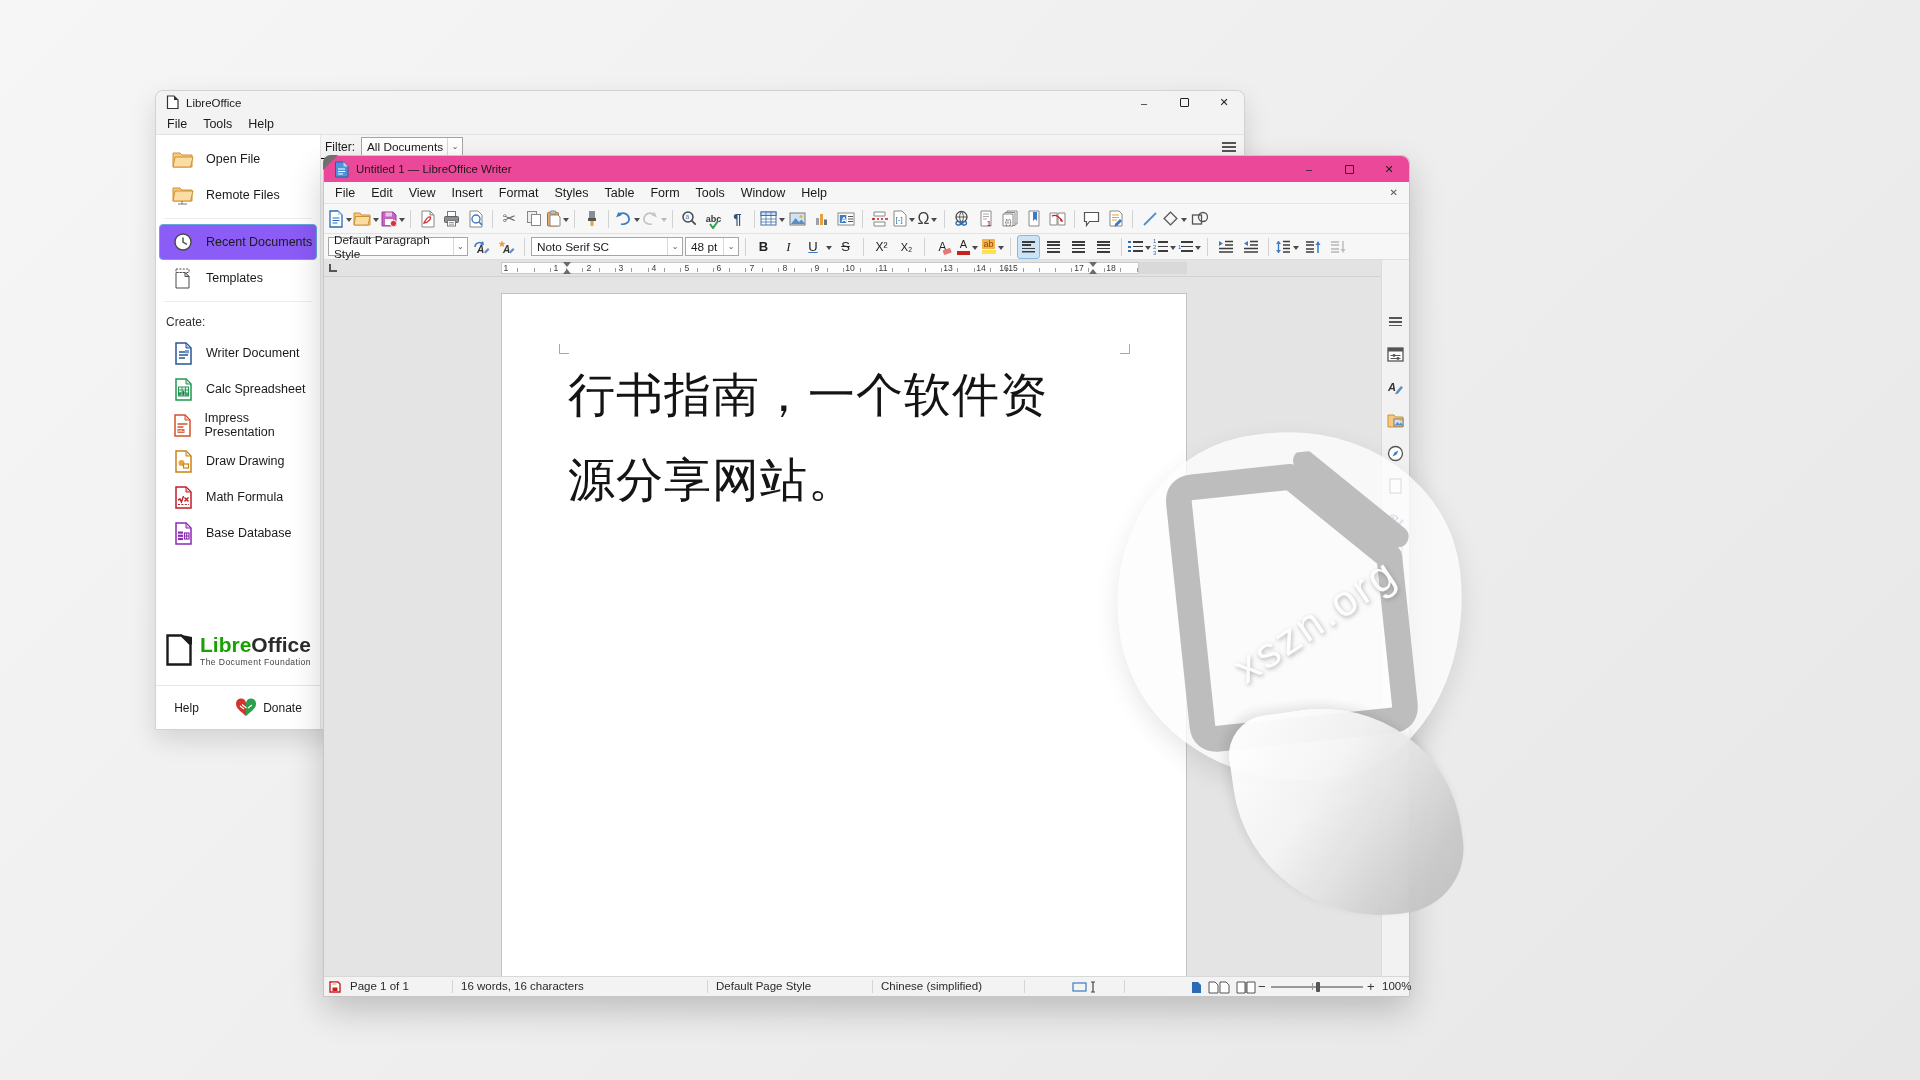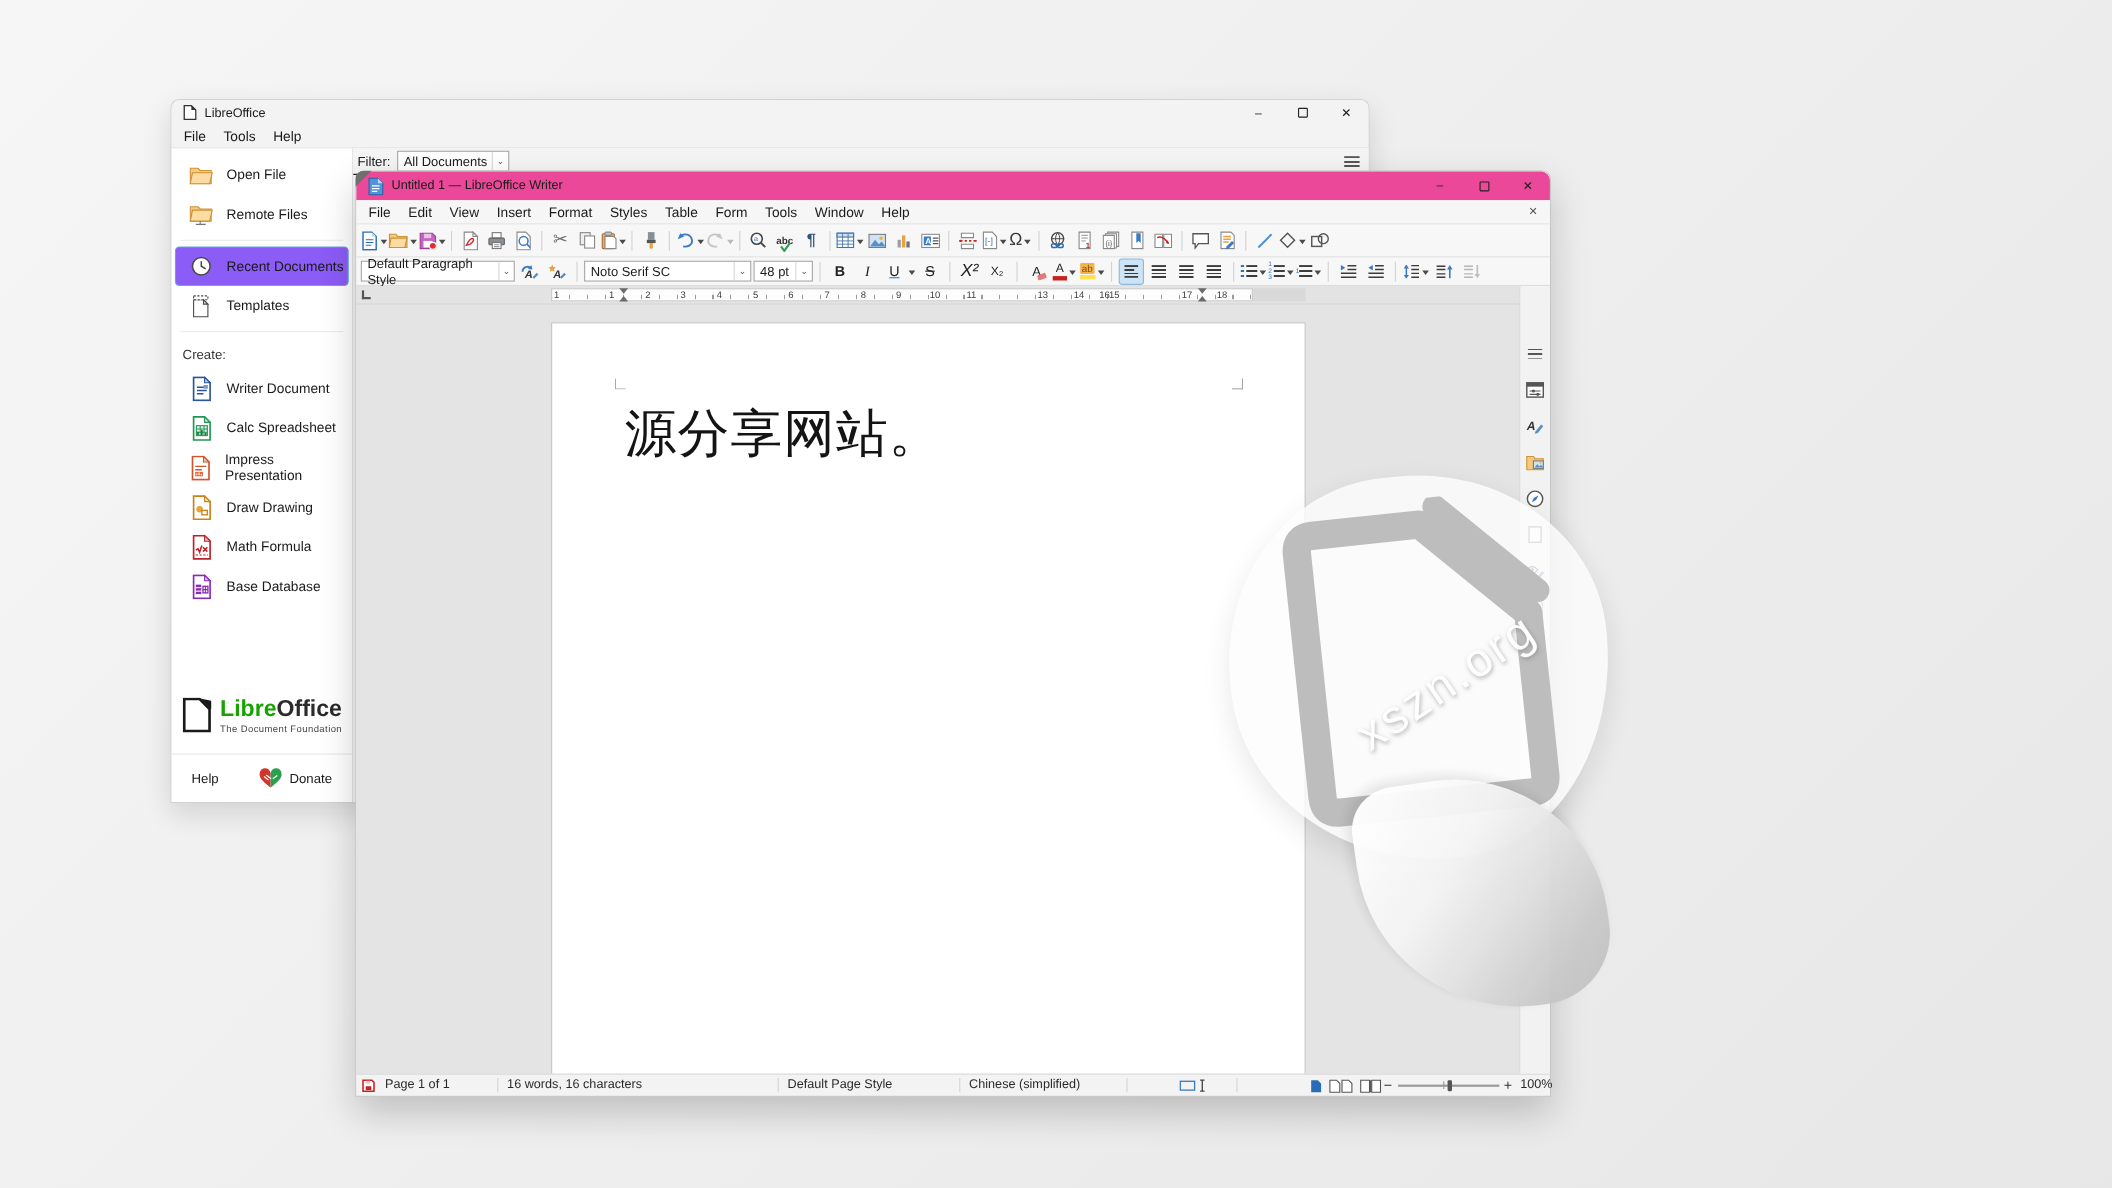--- a/index.html
+++ b/index.html
@@ -602,21 +602,21 @@
       </span>
     <span class="tsep"></span>
     <span class="ti fbtn" style="font-weight:bold;">B</span>
     <span class="ti fbtn" style="font-style:italic;font-family:'Liberation Serif',serif;">I</span>
     <span class="ti">
         <span class="fbtn" style="text-decoration:underline;text-decoration-color:#3b7bc4;">U</span>
         <span class="caret"></span>
       </span>
     <span class="ti fbtn" style="text-decoration:line-through;">S</span>
     <span class="tsep"></span>
-    <span class="ti" style="font-size:16px;color:#222;font-style:italic;">X²</span>
+    <span class="ti" style="font-size:12px;color:#222;">X²</span>
     <span class="ti" style="font-size:11px;color:#222;">X₂</span>
     <span class="tsep"></span>
     <span class="ti">
         <span style="position:relative;font-size:12px;color:#222;"><span>A</span><svg width="10" height="8" viewBox="0 0 10 8" style="position:absolute;left:5px;top:7px;">
             <rect x="0" y="2" width="8" height="5" rx="1" fill="#e87777" transform="rotate(-20 4 4)"></rect>
           </svg></span>
       </span>
     <span class="ti">
         <span style="display:inline-flex;flex-direction:column;align-items:center;">
           <span style="font-size:11px;color:#222;line-height:1;">A</span>
@@ -725,20 +725,21 @@
     <span class="imark low" style="left:239px;"></span>
     <span class="imark" style="left:765px;"></span>
     <span class="imark low" style="left:765px;"></span>
   </div>
 
   <div class="docarea">
     <div class="page">
       <span class="cmark tl" style="left:57px;top:50px;"></span>
       <span class="cmark tr" style="left:618px;top:50px;"></span>
       <div class="doctext">
+        <div>行书指南，一个软件资</div>
         <div>源分享网站。</div>
       </div>
     </div>
     <div class="vscroll">
       <div class="vthumb"></div>
     </div>
   </div>
 
   <div class="sbstrip">
     <span class="sbi">

